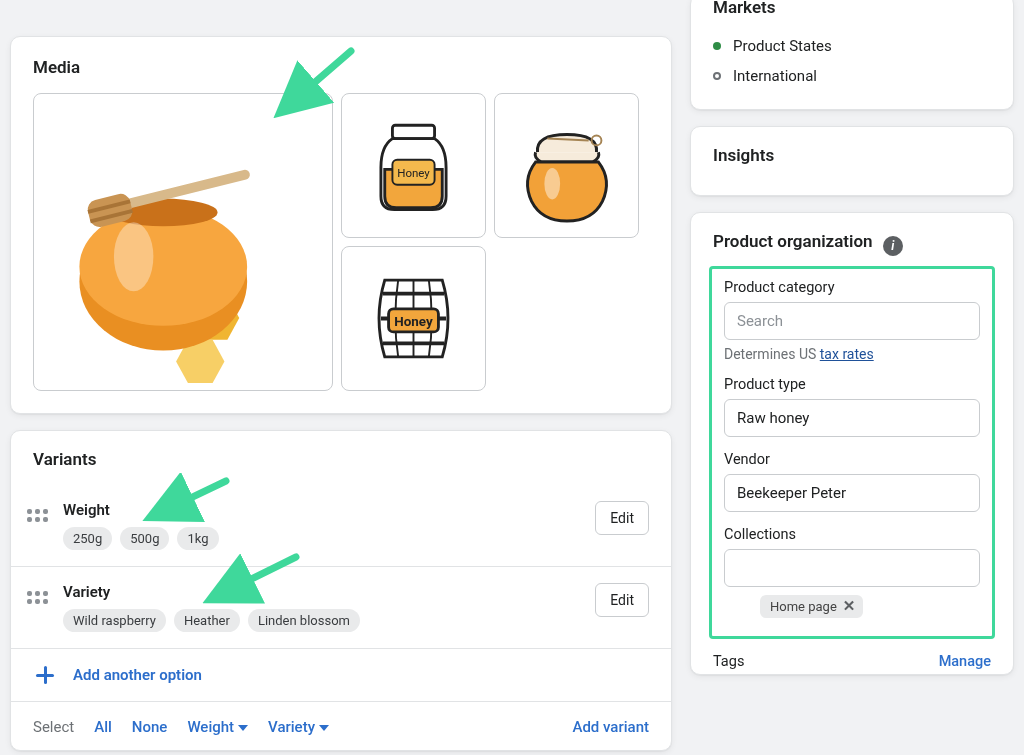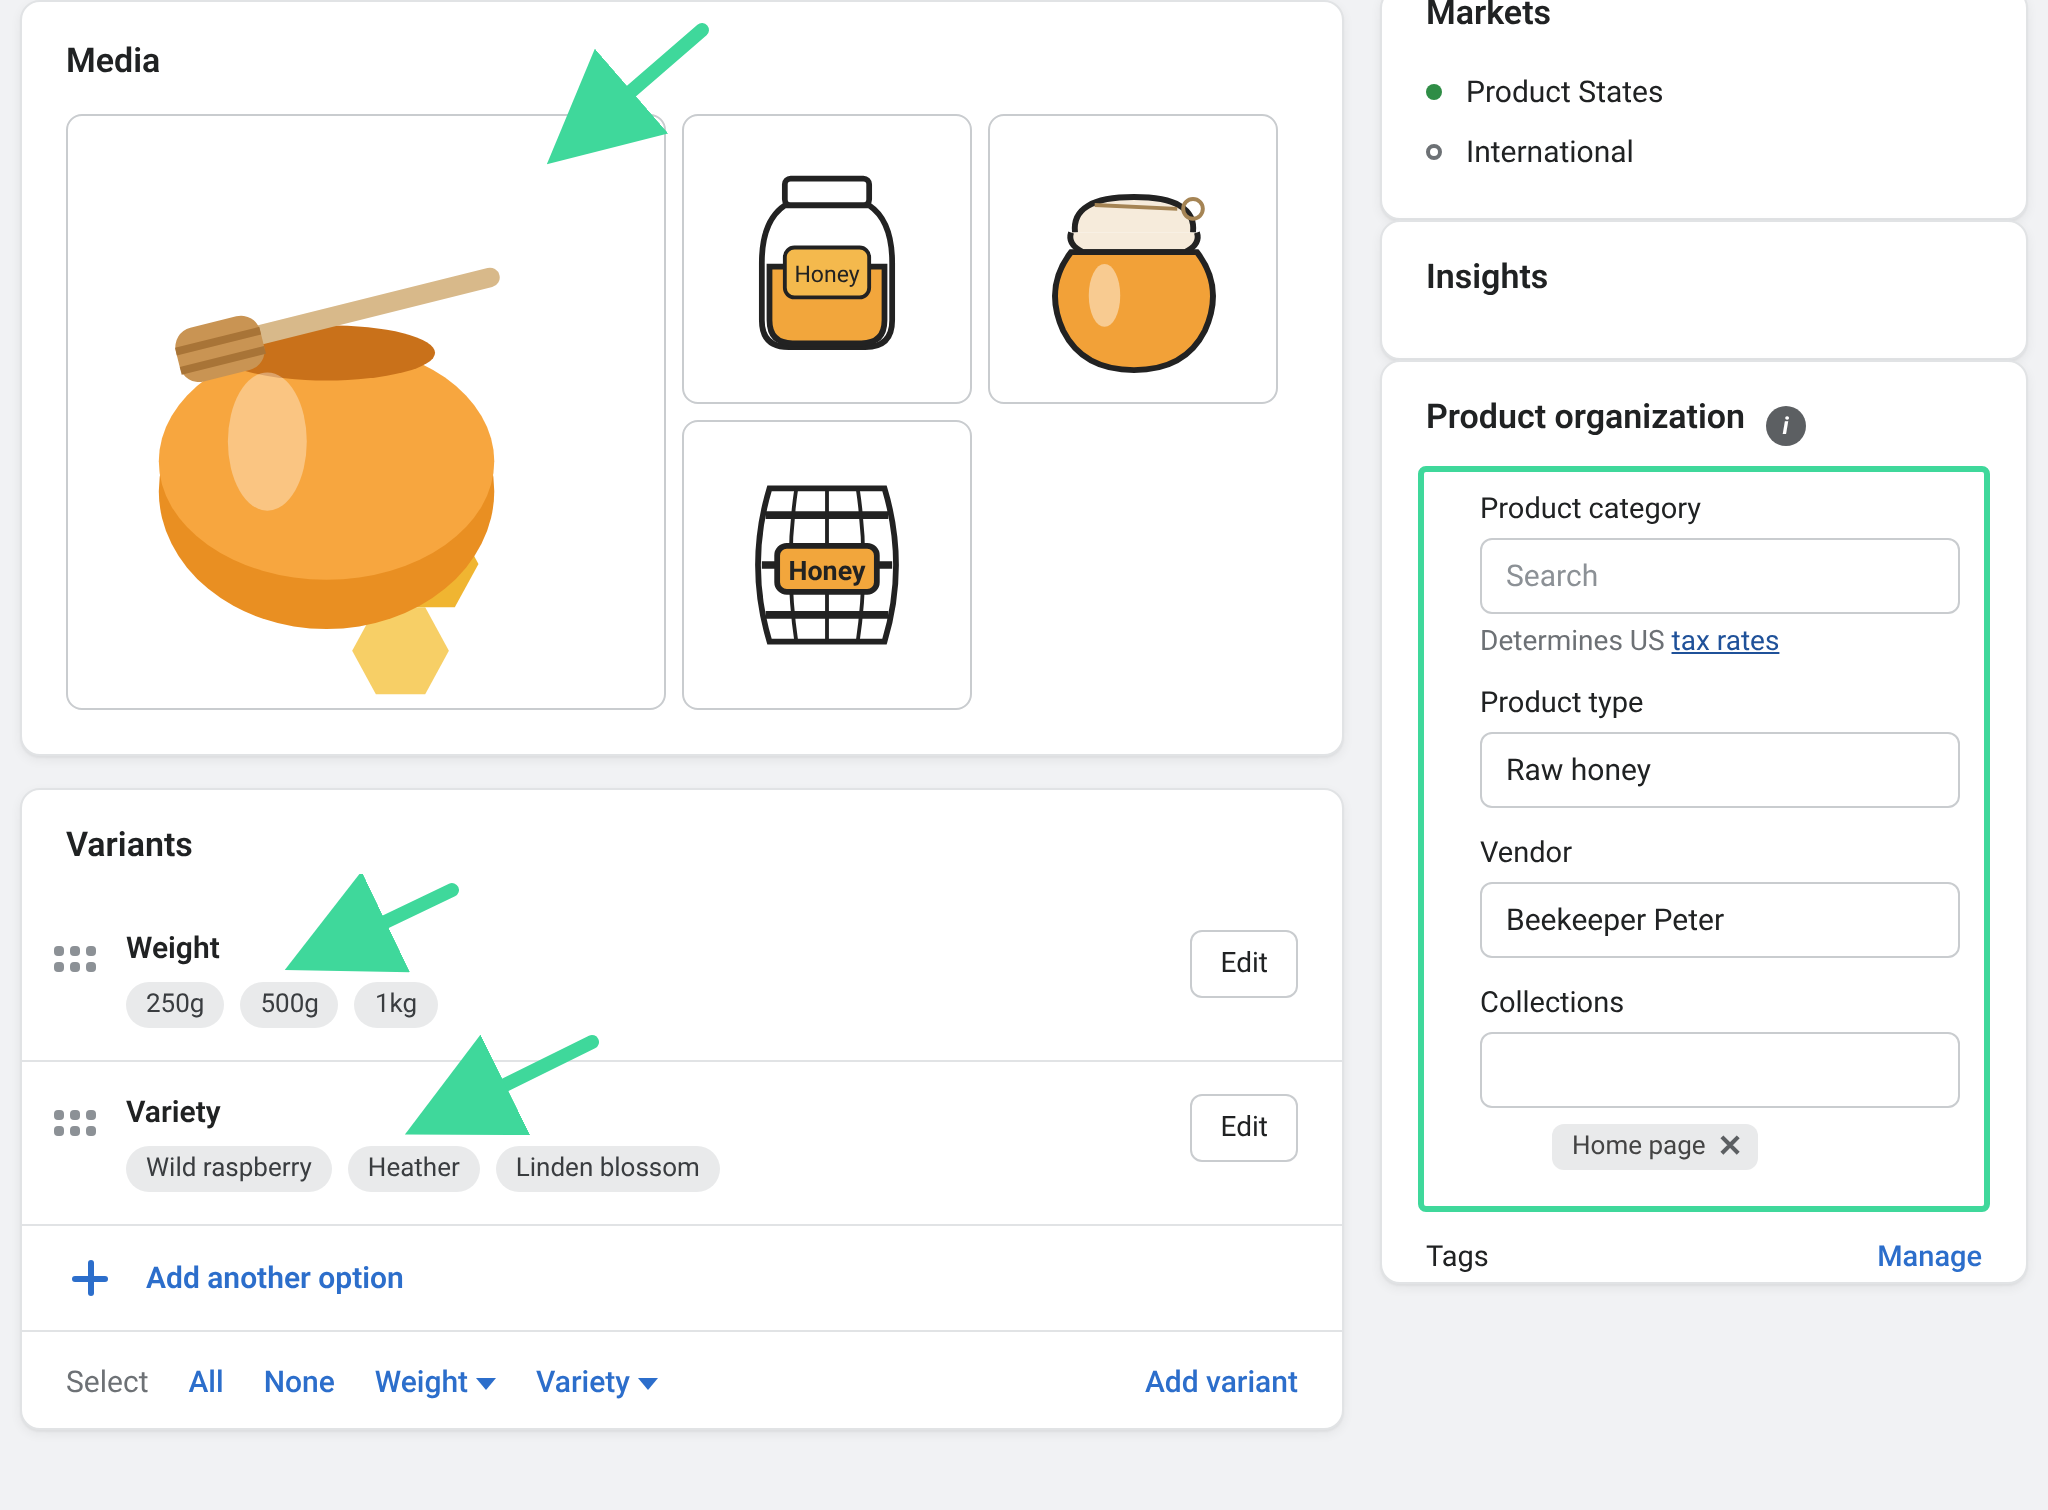--- a/index.html
+++ b/index.html
@@ -20,21 +20,21 @@
     --focus-green:#3fd89b;
     --status-on:#2e7d32;
     --status-mid:#9e9e9e;
     --info:#5c5f62;
   }
   *{box-sizing:border-box;font-family:-apple-system,BlinkMacSystemFont,"Segoe UI",Roboto,Helvetica,Arial,sans-serif;}
   html,body{margin:0;padding:0;background:var(--bg);color:var(--text);}
   body{width:1024px;height:755px;overflow:hidden;}
   .page{display:flex;gap:18px;padding:0 8px 0 8px;}
   .col-main{flex:1;display:flex;flex-direction:column;gap:16px;min-width:0;padding-left:2px;}
-  .col-side{width:326px;display:flex;flex-direction:column;padding-right:2px;}
+  .col-side{width:326px;display:flex;flex-direction:column;gap:16px;padding-right:2px;}
   .card{background:var(--card);border:1px solid var(--border);border-radius:var(--radius);box-shadow:var(--card-shadow);overflow:hidden;}
   .card-nm-top{margin-top:-6px;}
   .card .card-body{padding:20px 22px 22px 22px;}
   .card h2{font-size:17px;font-weight:600;margin:0 0 16px 0;}
   .card h2 .info-dot{display:inline-flex;width:20px;height:20px;border-radius:50%;background:#5c5f62;color:#fff;align-items:center;justify-content:center;font-size:12px;font-style:italic;font-weight:700;margin-left:6px;vertical-align:-3px;}
   
   .media-grid{display:grid;grid-template-columns:300px 145px 145px;grid-template-rows:145px 145px;gap:8px;}
   .media-hero{grid-row:1 / span 2;}
   .tile{border:1px solid var(--border-dark);border-radius:8px;background:#fff;overflow:hidden;display:flex;align-items:center;justify-content:center;position:relative;}
   .tile.dropzone{border:1px dashed var(--border-dark);flex-direction:column;gap:12px;}
@@ -80,36 +80,36 @@
   .org .card-body{padding:18px 22px 4px;}
   .org h2{margin-bottom:14px;}
   .field{margin-bottom:14px;}
   .field label{display:block;font-size:14.5px;color:#202223;margin-bottom:6px;}
   .input{width:100%;border:1px solid var(--border-dark);border-radius:6px;padding:9px 12px;font-size:15px;color:#202223;background:#fff;}
   .input::placeholder{color:#8c9196;}
   .hint{font-size:14px;color:var(--muted);margin-top:6px;}
   .hint a{color:var(--link-strong);text-decoration:underline;}
   .tag-pill{display:inline-flex;align-items:center;background:var(--tag-bg);color:#444;font-size:13px;padding:4px 8px 4px 10px;border-radius:6px;gap:6px;margin-top:8px;margin-left:36px;}
   .tag-pill .x{font-weight:700;color:#5c5f62;cursor:pointer;font-size:15px;line-height:1;}
-  .highlight-box{border:3px solid var(--focus-green);border-radius:4px;padding:10px 12px 12px 28px;margin:-4px -4px 10px -4px;}
+  .highlight-box{border:3px solid var(--focus-green);border-radius:4px;padding:10px 12px 12px 12px;margin:-4px -4px 10px -4px;}
   .tags-row{display:flex;align-items:baseline;justify-content:space-between;padding:4px 0 0 0;}
   .tags-row .lbl{font-size:14.5px;}
   .tags-row .manage{color:var(--link);font-size:14.5px;font-weight:500;cursor:pointer;}
   
   .arrow{position:absolute;pointer-events:none;}
   .arrow svg{display:block;}
 </style>
 </head>
 <body>
 
 <div class="page">
 
   <div class="col-main">
 
-    <div class="card" style="position:relative;">
+    <div class="card" style="position:relative;margin-top:36px;">
       <div class="card-body">
         <h2>Media</h2>
 
         <div class="media-grid">
 
           <div class="tile media-hero">
             <svg class="hero-img" viewBox="0 0 300 300" aria-hidden="true">
 
               <g transform="translate(140,205)">
                 <polygon points="0,0 25,0 37,22 25,44 0,44 -12,22" fill="#f4c34d"></polygon>

